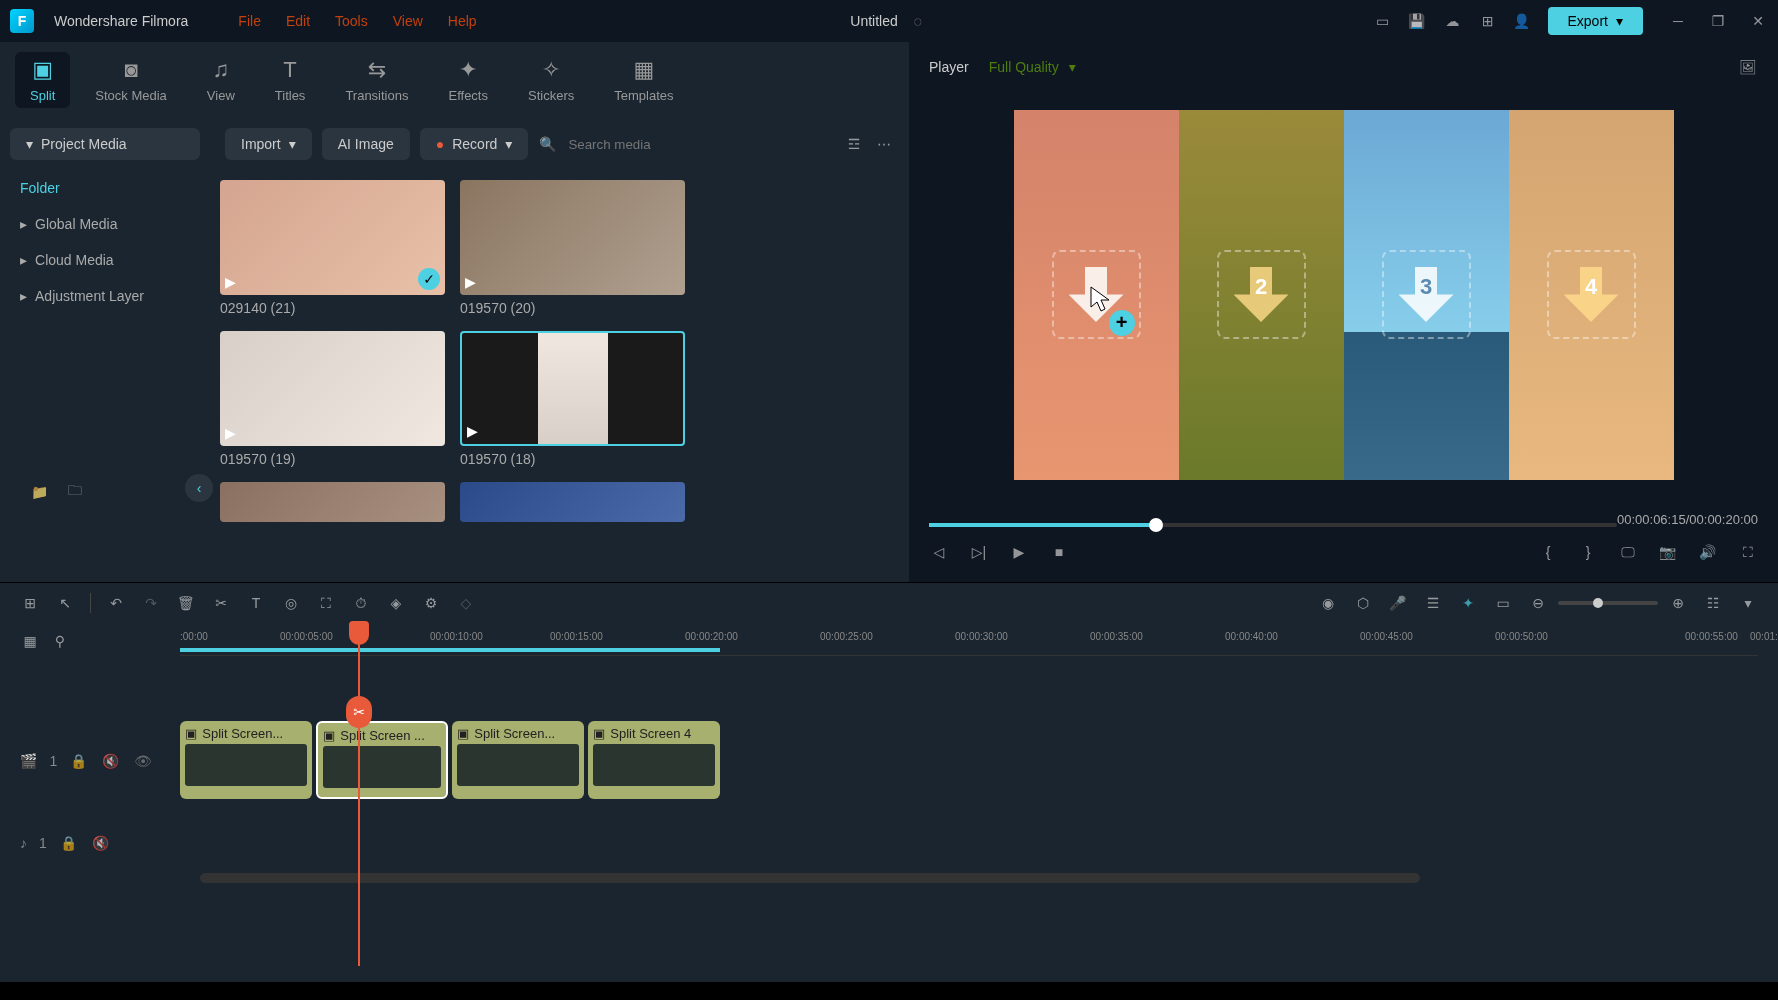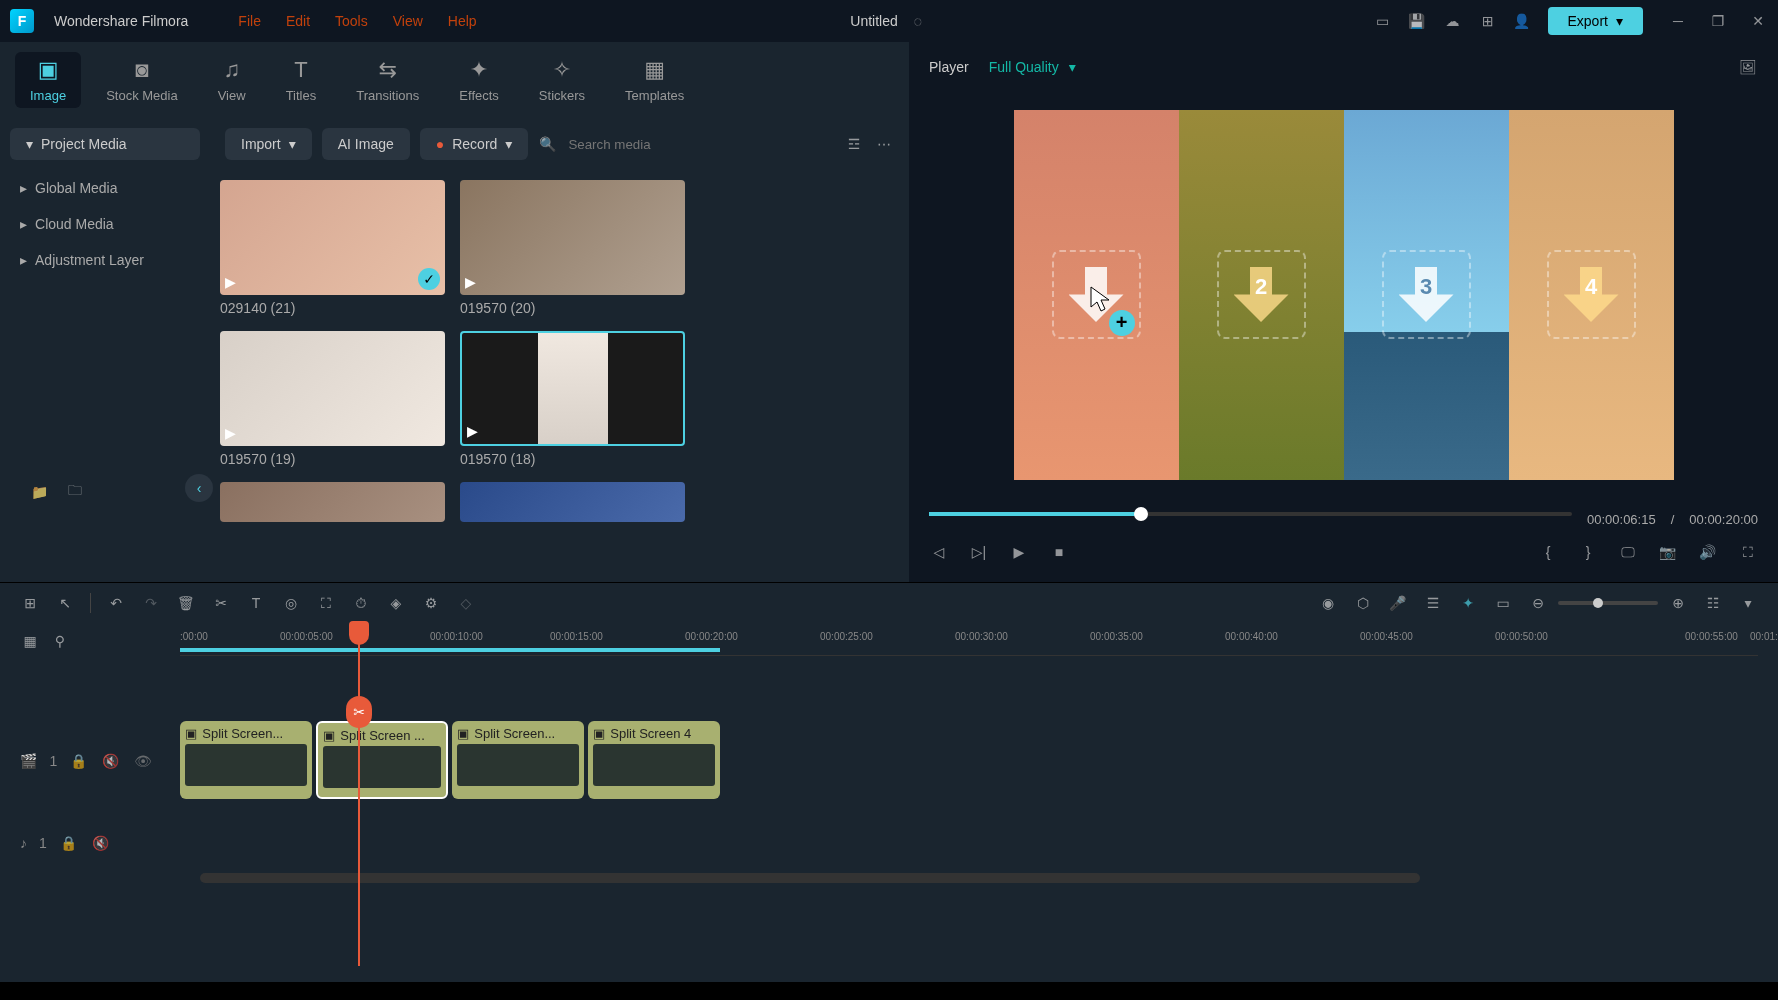--- a/index.html
+++ b/index.html
@@ -30,33 +30,33 @@
 .media-grid{flex:1;padding:10px;display:flex;flex-wrap:wrap;gap:15px;align-content:flex-start;overflow:hidden}
 .media-item{width:225px}
 .thumb{width:225px;height:115px;background:#333;border-radius:4px;position:relative;overflow:hidden}
 .thumb.selected{border:2px solid #4dd0e1}
 .thumb-check{position:absolute;bottom:5px;right:5px;width:22px;height:22px;background:#4dd0e1;border-radius:50%;color:#000;display:flex;align-items:center;justify-content:center}
 .media-label{color:#aaa;margin-top:5px;font-size:14px}
 .thumb-vid-icon{position:absolute;bottom:5px;left:5px;color:#fff;font-size:14px}
 .collapse-btn{position:absolute;left:185px;bottom:80px;width:28px;height:28px;background:#2a3540;border-radius:50%;display:flex;align-items:center;justify-content:center;color:#4dd0e1}
 .right-panel{flex:1;background:#0e1621;display:flex;flex-direction:column;padding:10px}
 .player-header{display:flex;align-items:center;gap:20px;padding:5px 10px}
-.quality-dd{display:flex;align-items:flex-end;gap:10px;color:#14b8a6}
+.quality-dd{display:flex;align-items:flex-end;gap:10px;color:#4d7c0f}
 .preview-area{flex:1;display:flex;align-items:center;justify-content:center;margin:10px 0;position:relative}
 .preview-canvas{width:660px;height:370px;display:flex}
 .split-pane{flex:1;position:relative;display:flex;align-items:center;justify-content:center}
 .sp1{background:linear-gradient(180deg,#d4826a,#e89670)}
 .sp2{background:linear-gradient(180deg,#9a8a3a,#6a7a2a)}
 .sp3{background:linear-gradient(180deg,#6ba8d4 0%,#87ceeb 60%,#2a5a7a 60%,#3a6a8a 100%)}
 .sp4{background:linear-gradient(180deg,#d4a570,#e8b880)}
 .drop-arrow{width:55px;height:55px;background:rgba(255,220,140,0.8);clip-path:polygon(30% 0,70% 0,70% 50%,100% 50%,50% 100%,0 50%,30% 50%);display:flex;align-items:center;justify-content:center;font-size:22px;font-weight:bold;color:#fff}
 .drop-zone{border:2px dashed rgba(255,255,255,0.4);padding:15px;border-radius:8px}
 .cursor-overlay{position:absolute;left:195px;top:180px;pointer-events:none}
 .add-badge{position:absolute;width:26px;height:26px;background:#4dd0e1;border-radius:50%;color:#000;font-weight:bold;font-size:20px;display:flex;align-items:center;justify-content:center;left:20px;top:25px}
-.progress-row{display:flex;align-items:flex-start;gap:15px;padding:5px 10px}
+.progress-row{display:flex;align-items:flex-end;padding:5px 10px}
 .progress-bar{flex:1;height:4px;background:#333;border-radius:2px;position:relative}
 .progress-fill{position:absolute;left:0;top:0;height:100%;width:33%;background:#4dd0e1}
 .progress-thumb{position:absolute;left:33%;top:50%;transform:translate(-50%,-50%);width:14px;height:14px;background:#fff;border-radius:50%}
 .time-label{font-size:13px;color:#aaa}
 .player-controls{display:flex;align-items:center;gap:20px;padding:10px}
 .pc-spacer{flex:1}
 .timeline-panel{height:400px;background:#1a252f;border-top:1px solid #000}
 .tl-toolbar{display:flex;align-items:center;padding:10px 20px;gap:15px}
 .tl-sep{width:1px;height:20px;background:#444}
 .tl-spacer{flex:1}
@@ -118,21 +118,21 @@
     </div>
   </div>
 </div>
 
 <div class="main-area">
 
   <div class="left-panel" style="position:relative">
     <div class="tab-row">
       <div class="tab-item active">
           <span class="tab-icon">▣</span>
-          <span class="tab-label">Image</span>
+          <span class="tab-label">Split</span>
         </div>
       <div class="tab-item">
           <span class="tab-icon">◙</span>
           <span class="tab-label">Stock Media</span>
         </div>
       <div class="tab-item">
           <span class="tab-icon">♫</span>
           <span class="tab-label">View</span>
         </div>
       <div class="tab-item">
@@ -156,20 +156,23 @@
           <span class="tab-label">Templates</span>
         </div>
     </div>
 
     <div class="folder-area">
       <div class="sidebar">
         <div class="pm-btn" style="margin:0 5px 10px">
           <span>▾</span>
           <span>Project Media</span>
         </div>
+        <div class="sidebar-item active">
+            <span>Folder</span>
+          </div>
         <div class="sidebar-item">
             <span>▸</span>
             <span>Global Media</span>
           </div>
         <div class="sidebar-item">
             <span>▸</span>
             <span>Cloud Media</span>
           </div>
         <div class="sidebar-item">
             <span>▸</span>

